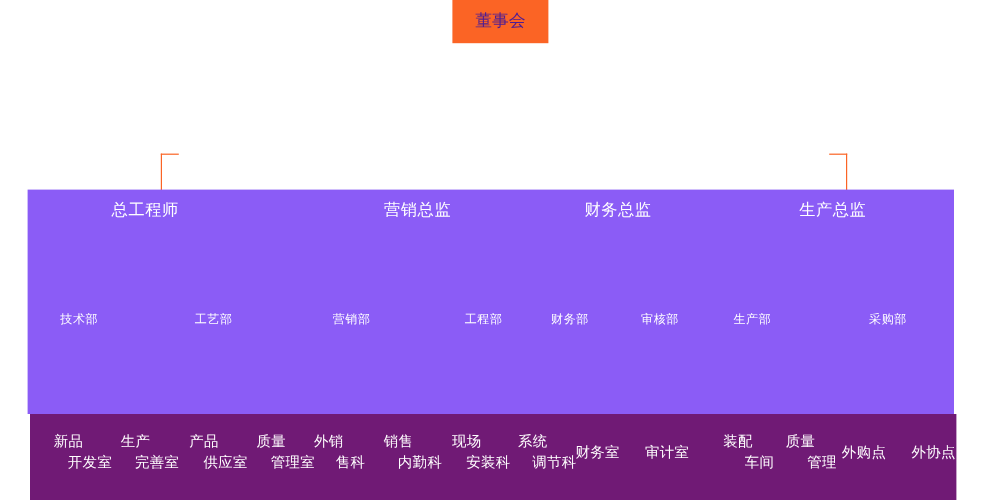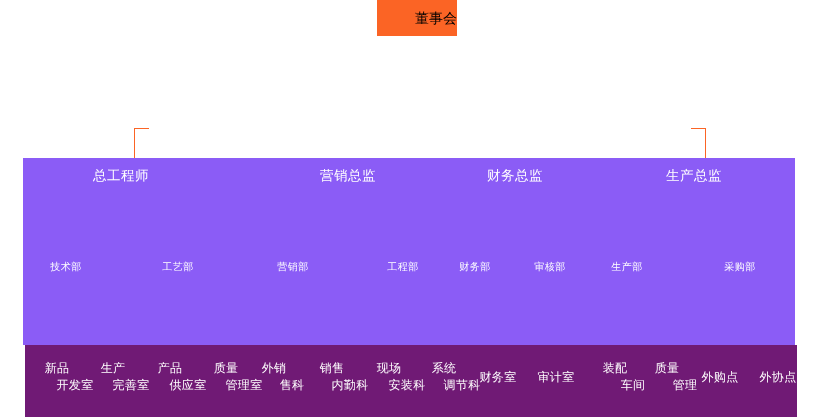--- a/index.html
+++ b/index.html
@@ -51,22 +51,22 @@
     width: 772px;
     height: 72px;
     background: #701a75;
   }
 
   
   .center-label {
     position: absolute;
     left: 0;
     right: 0;
-    text-align: right;
-    color: #000000;
+    text-align: center;
+    color: #4c1d95;
     font-size: 14px;
     line-height: 1;
   }
   .box-board .center-label { top: 11px; }
   .box-gm .center-label   { top: 75px; }
 
   
   .connector {
     position: absolute;
     border-color: #fb6425;

